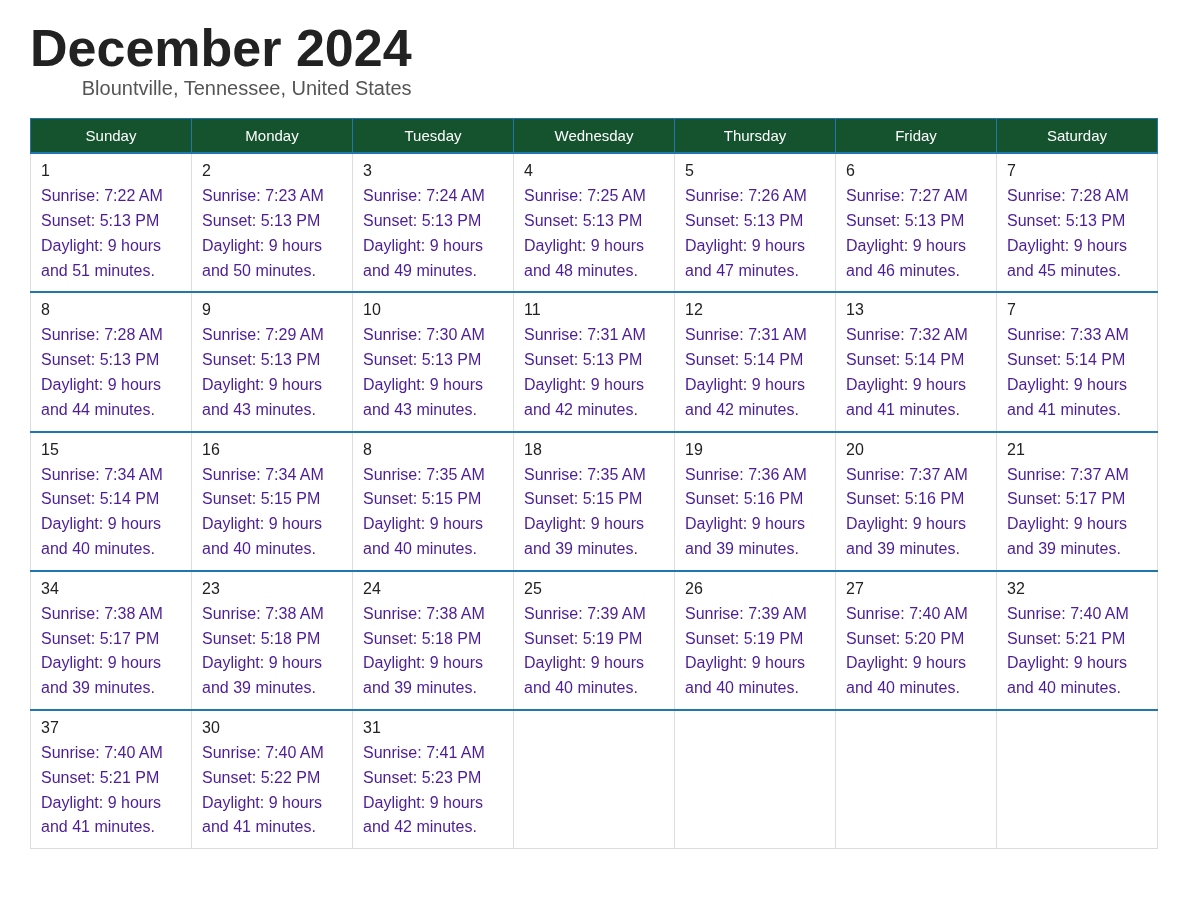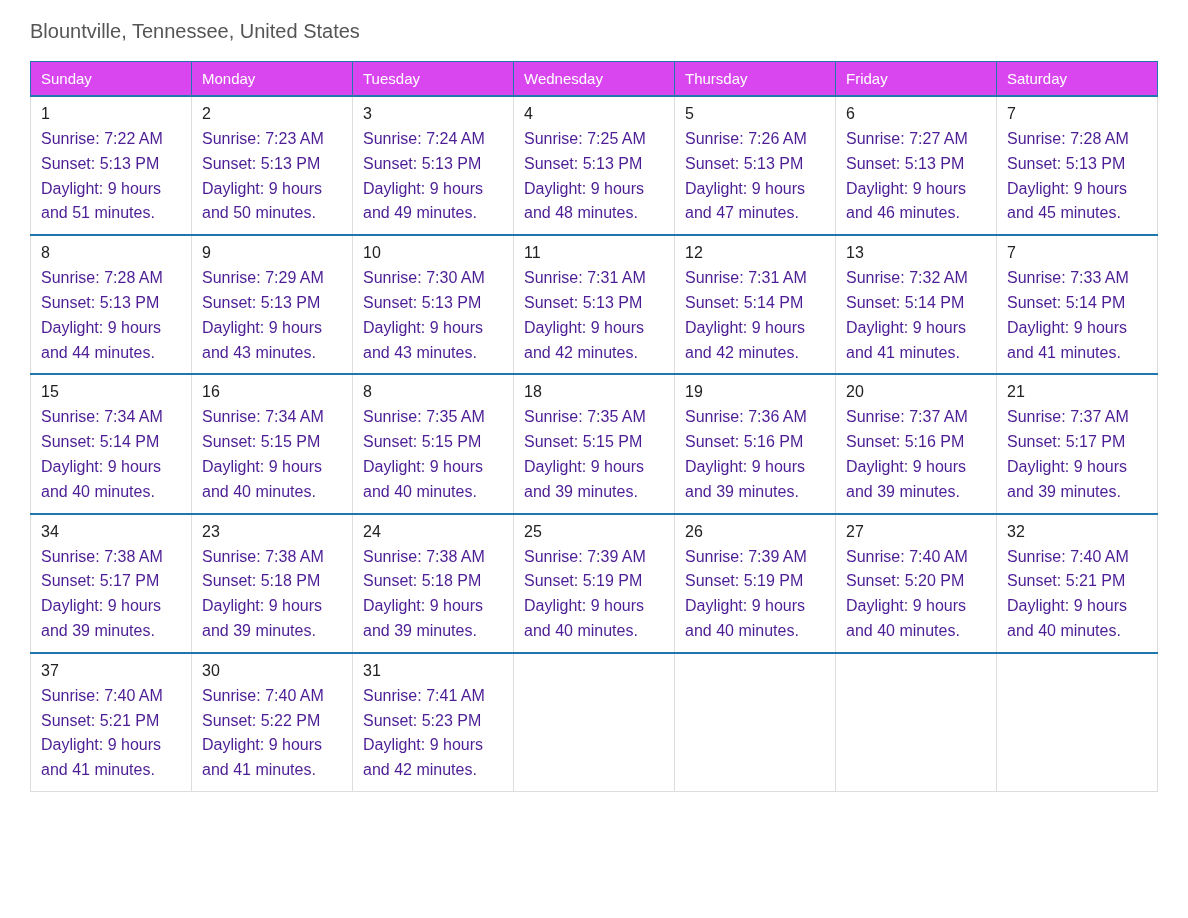--- a/index.html
+++ b/index.html
@@ -59,26 +59,26 @@
     .calendar-subtitle {
       font-size: 20px;
       color: #555;
     }
     table {
       width: 100%;
       border-collapse: collapse;
       table-layout: fixed;
     }
     thead tr th {
-      background: #d946ef;
+      background: #14532d;
       color: #fff;
       font-size: 15px;
       font-weight: normal;
       padding: 8px 10px;
-      text-align: left;
+      text-align: center;
       border: 1px solid #2176ae;
     }
     tbody tr td {
       vertical-align: top;
       padding: 8px 10px;
       font-size: 13px;
       color: #222;
       border: 1px solid #ccc;
       height: 110px;
       border-top: 2px solid #2176ae;
@@ -99,20 +99,21 @@
     }
     tbody tr td.empty {
       background: #fff;
     }
   </style>
 </head>
 <body>
 
 <div class="header">
   <div class="title-block">
+    <div class="calendar-title">December 2024</div>
     <div class="calendar-subtitle">Blountville, Tennessee, United States</div>
   </div>
 </div>
 
 <table>
   <thead>
     <tr>
     <th>Sunday</th>
         <th>Monday</th>
         <th>Tuesday</th>

